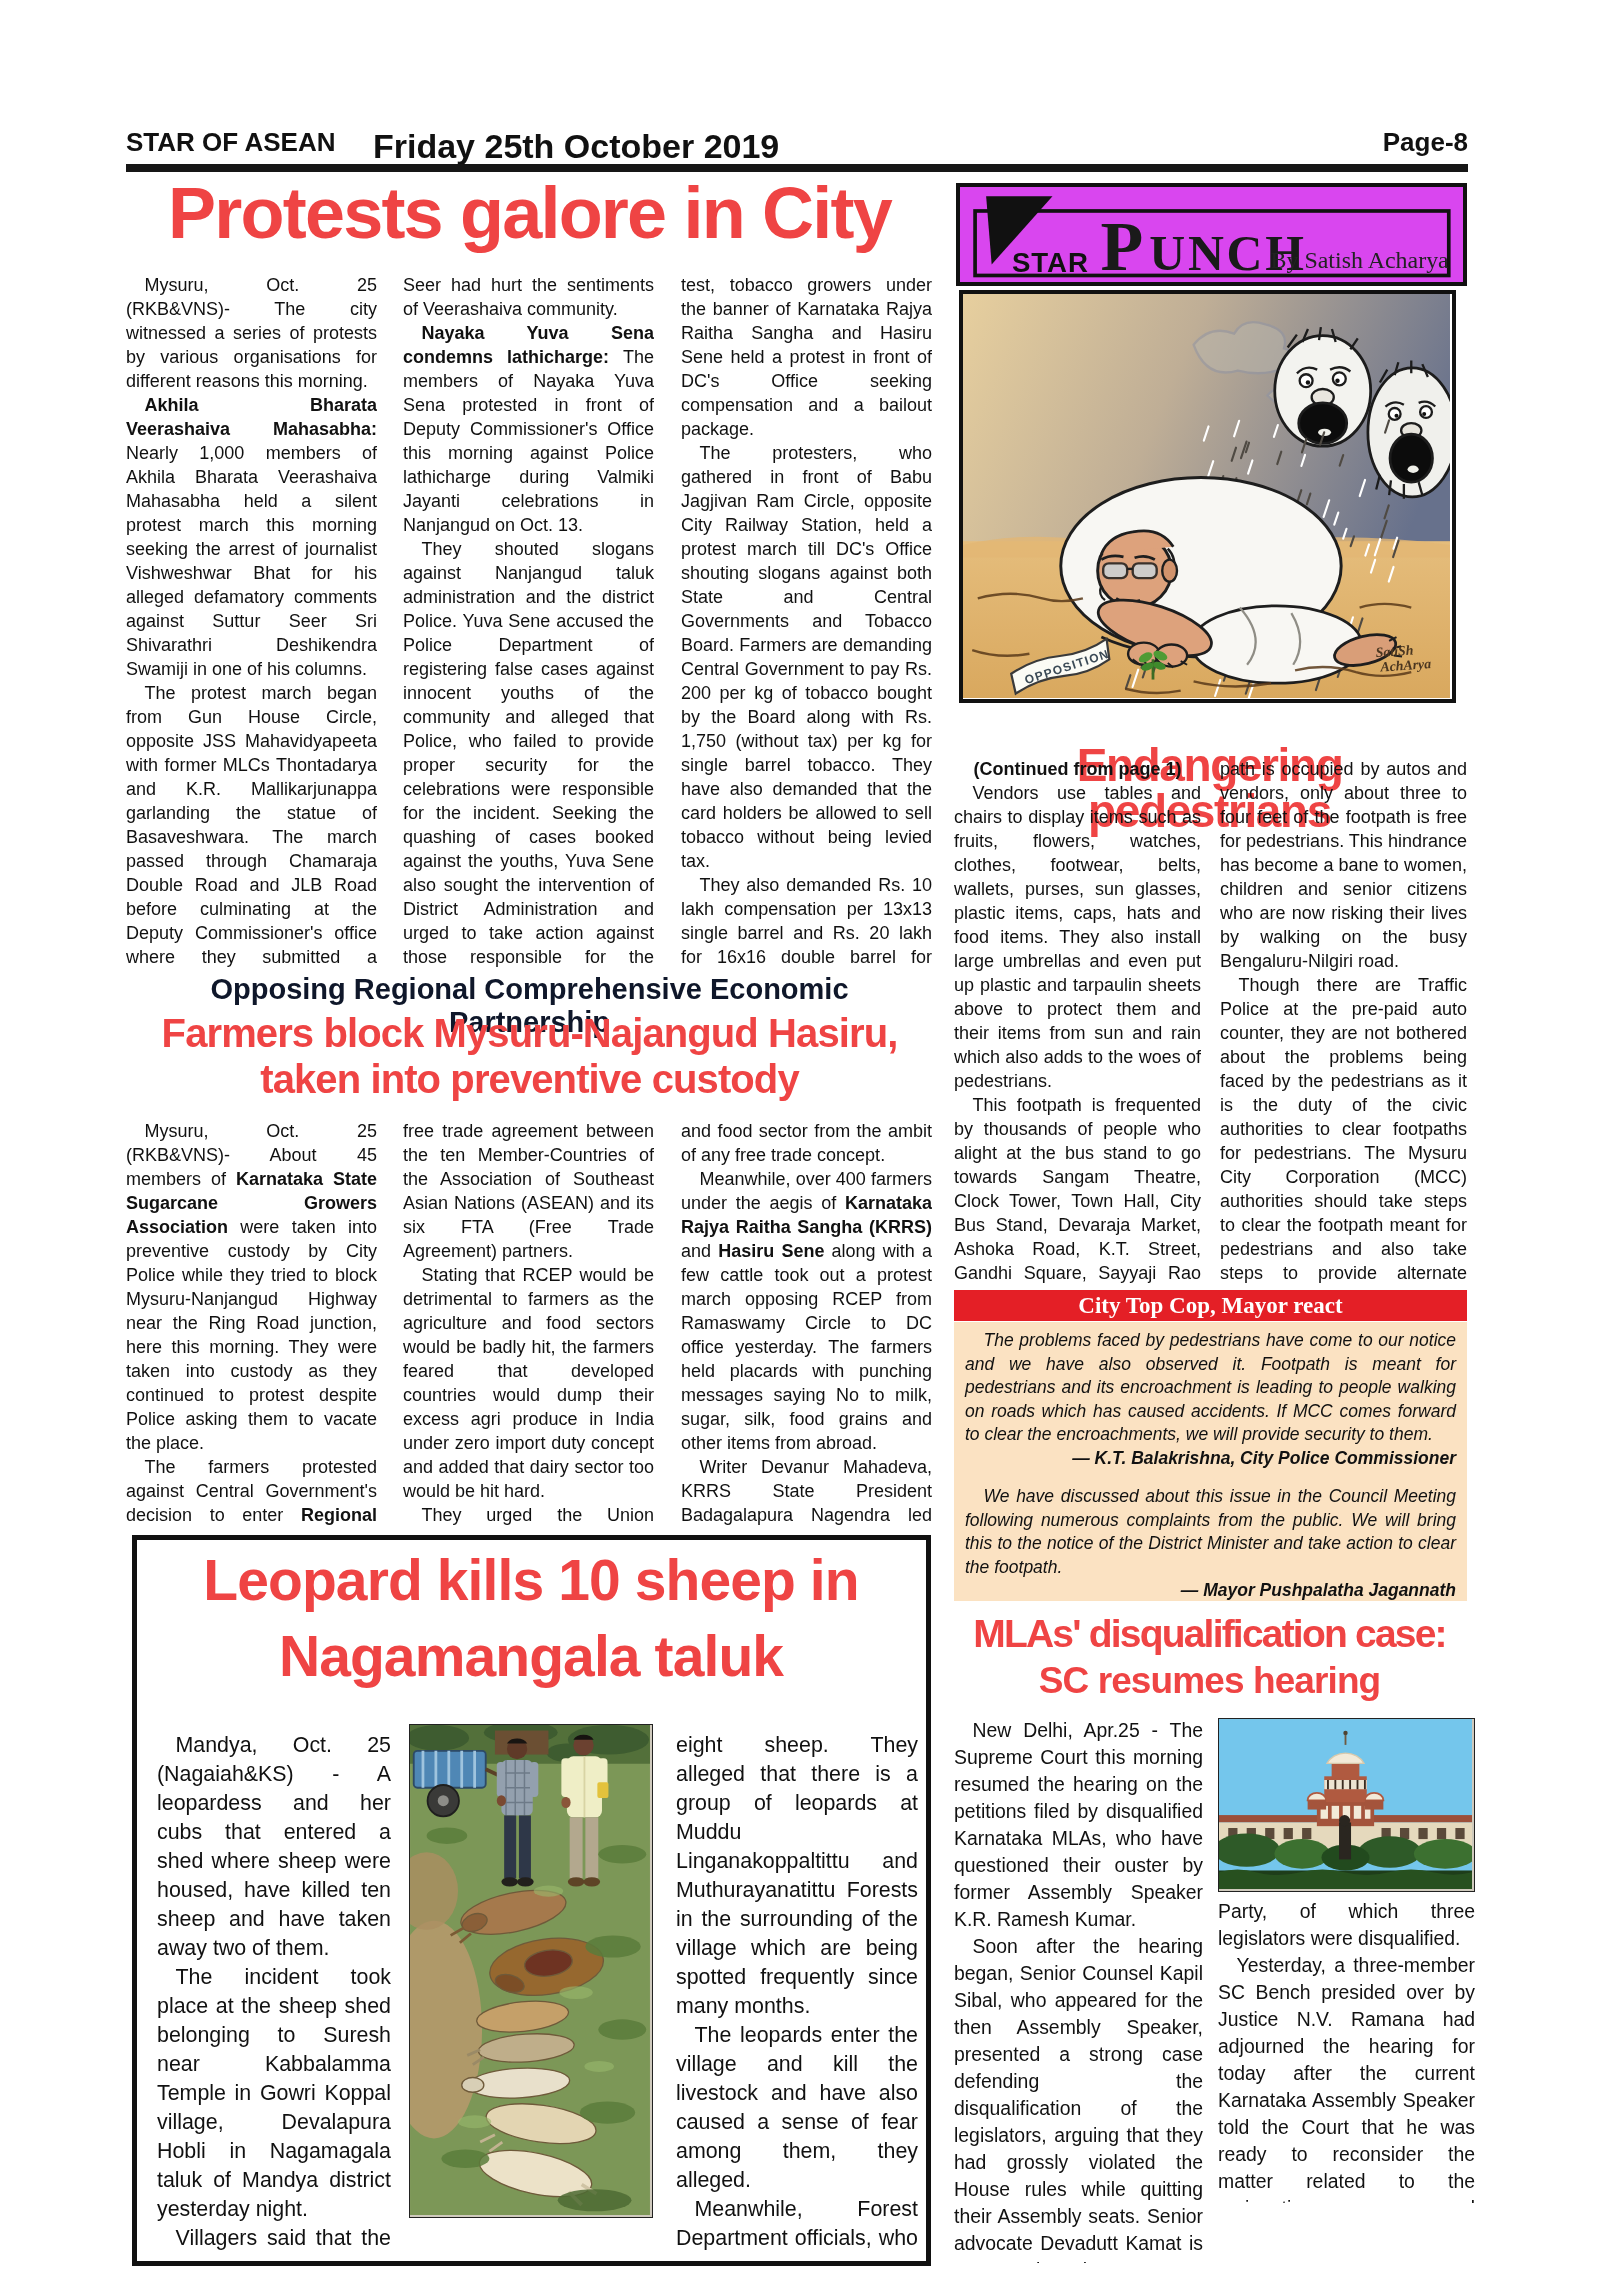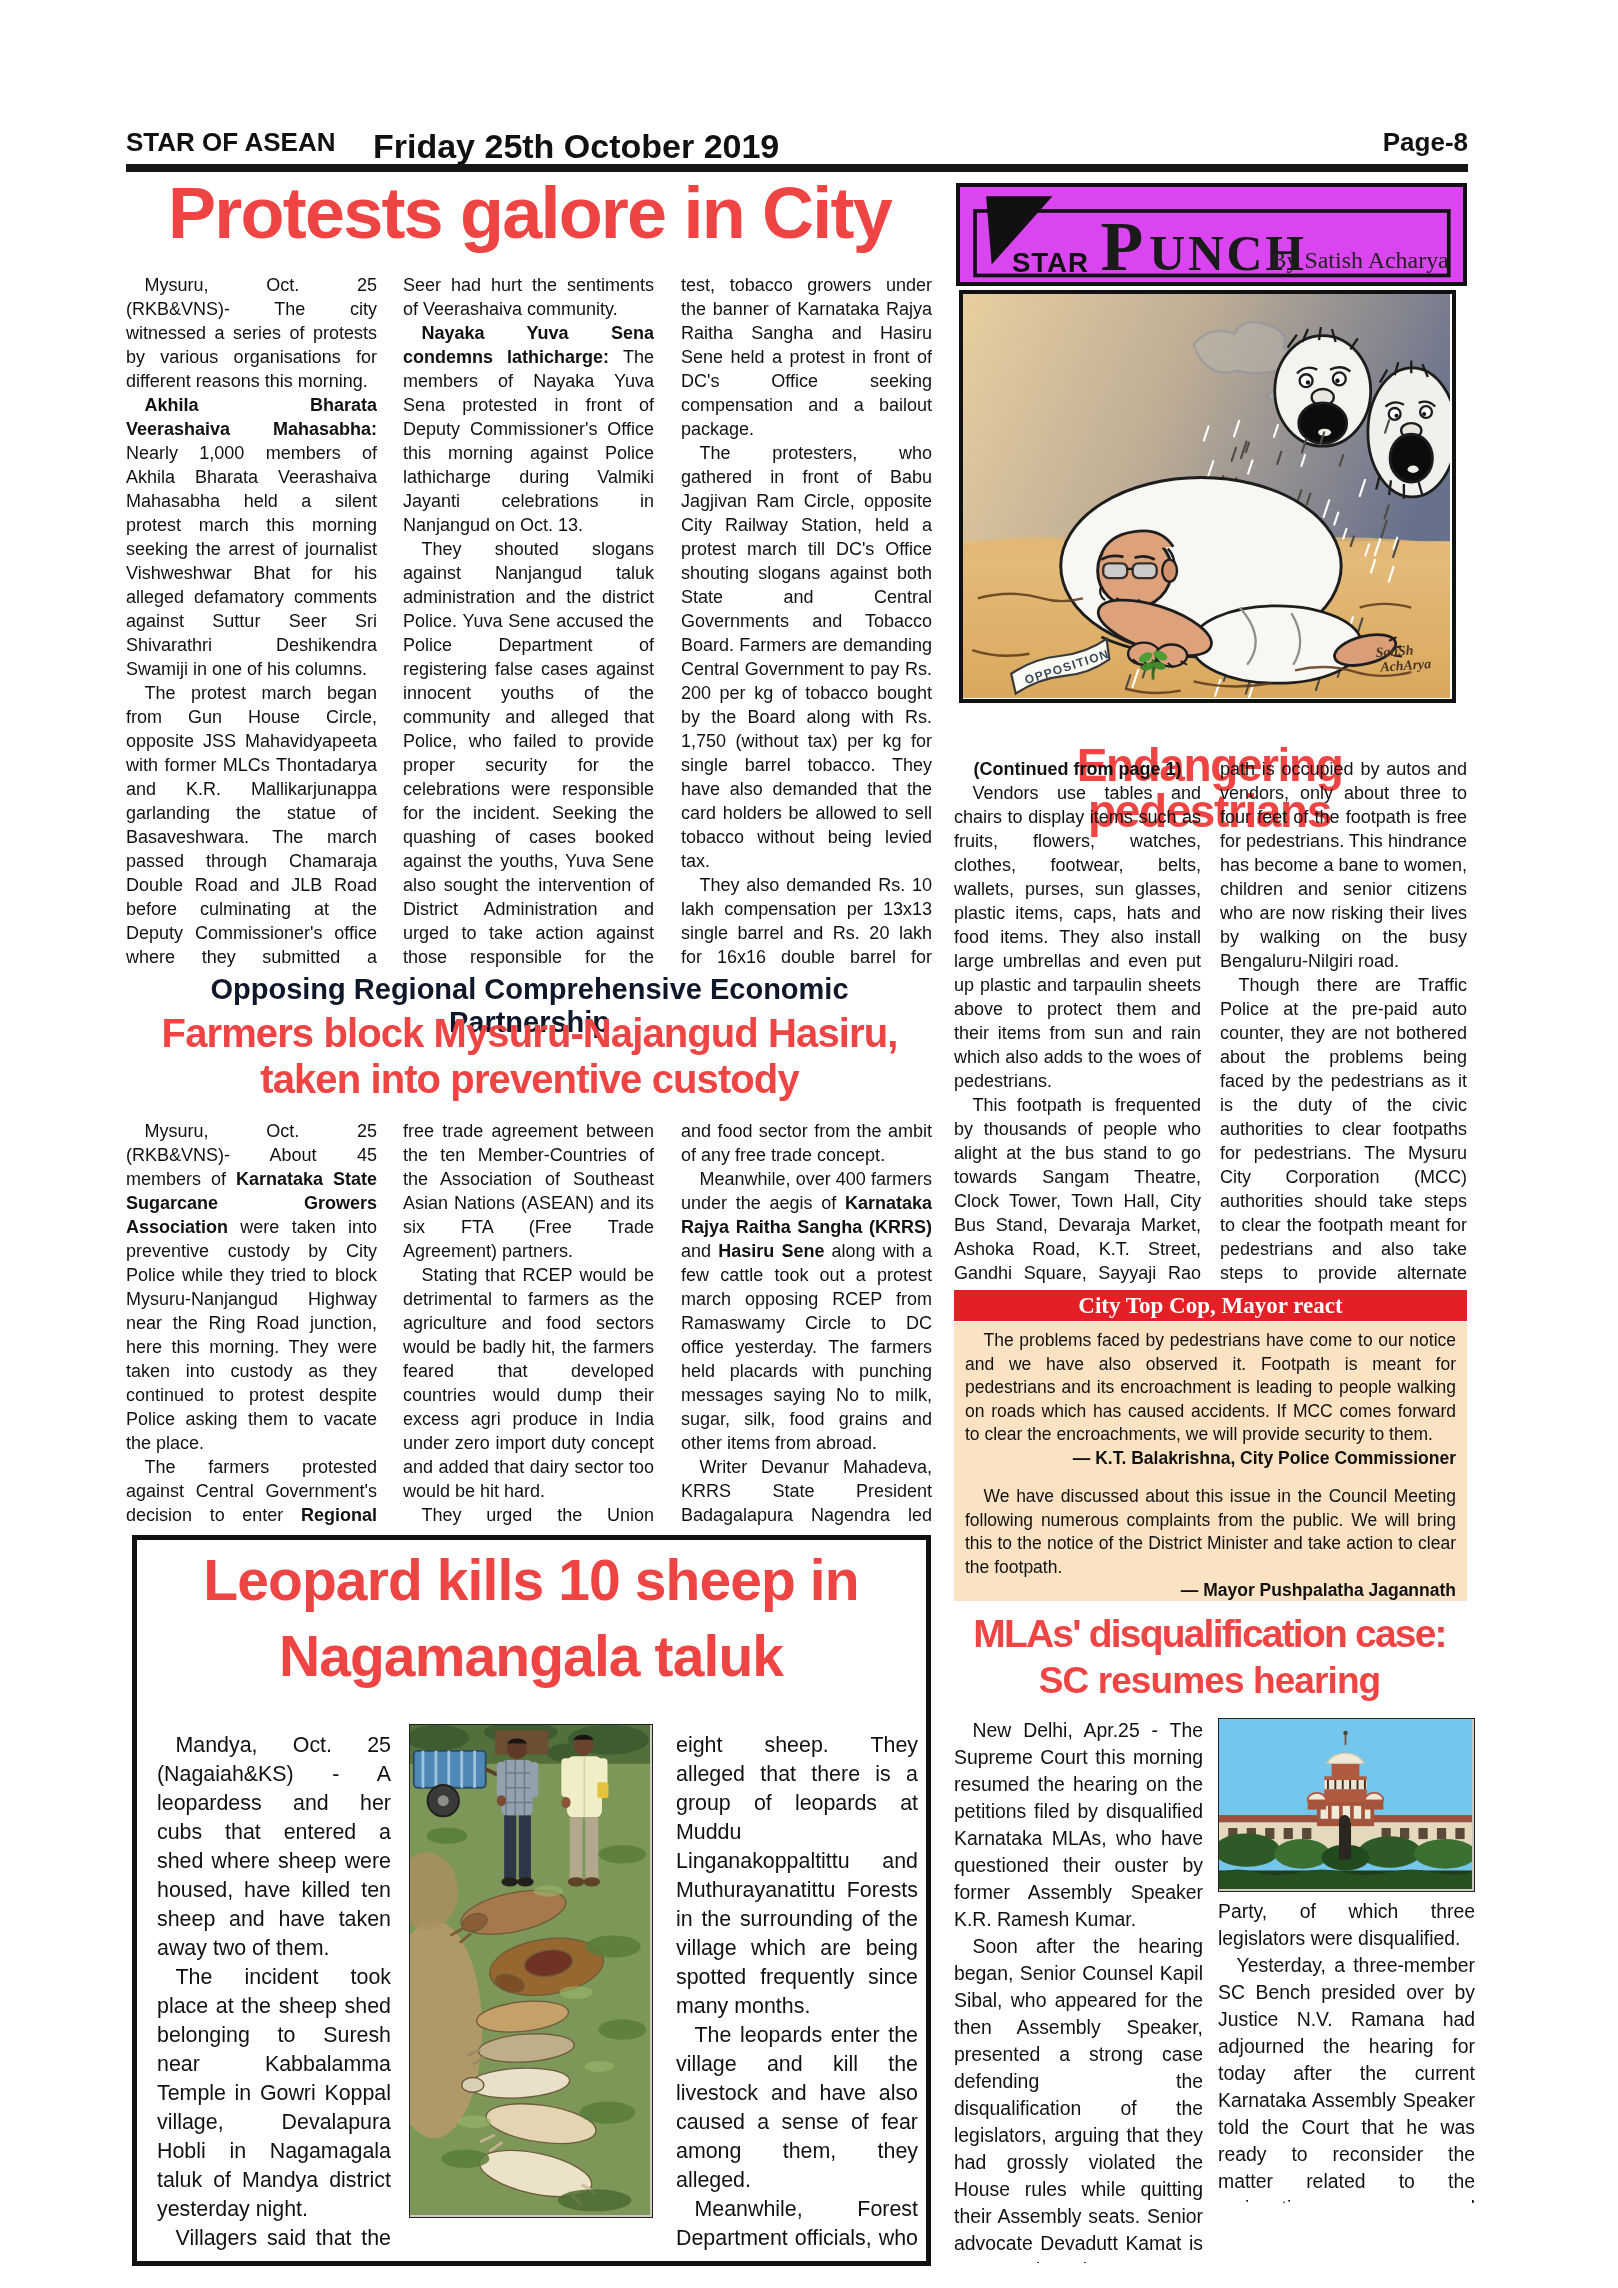--- a/index.html
+++ b/index.html
@@ -41,21 +41,21 @@
                border:4.6px solid #111; box-sizing:border-box; background:#d946ef; }
   .cartoon-box { position:absolute; left:959px; top:290px; width:497px; height:413px;
                border:4.6px solid #111; box-sizing:border-box; background:#fff; }
 
   
   .react-banner { position:absolute; left:954px; top:1290px; width:513px; height:31px;
       color:#fff; font-family:"Liberation Serif","DejaVu Serif",serif;
       font-weight:bold; font-size:23px; text-align:center; line-height:31px; }
   .react-box { position:absolute; left:954px; top:1322px; width:513px; height:279px;
       box-sizing:border-box; padding:7.4px 11px; font-size:17.5px; line-height:23.5px; overflow:hidden; }
-  .react-box p { margin:0; text-align:justify; }
+  .react-box p { margin:0; text-align:justify;font-style:italic; }
   .react-box p.ind { text-indent:18.5px; }
 
   
   .leopard-box { position:absolute; left:132px; top:1535px; width:799px; height:731px;
       border:5.5px solid #111; box-sizing:border-box; background:#fff; }
   .leo-hl1 { left:138px; top:1552px; width:786px; font-size:57px; letter-spacing:-0.9px; line-height:1; }
   .leo-hl2 { left:138px; top:1628px; width:786px; font-size:57px; letter-spacing:-0.9px; line-height:1; }
 
   .photo-frame { position:absolute; border:1.8px solid #222; box-sizing:border-box; background:#cfcabd; }
   svg { display:block; }

